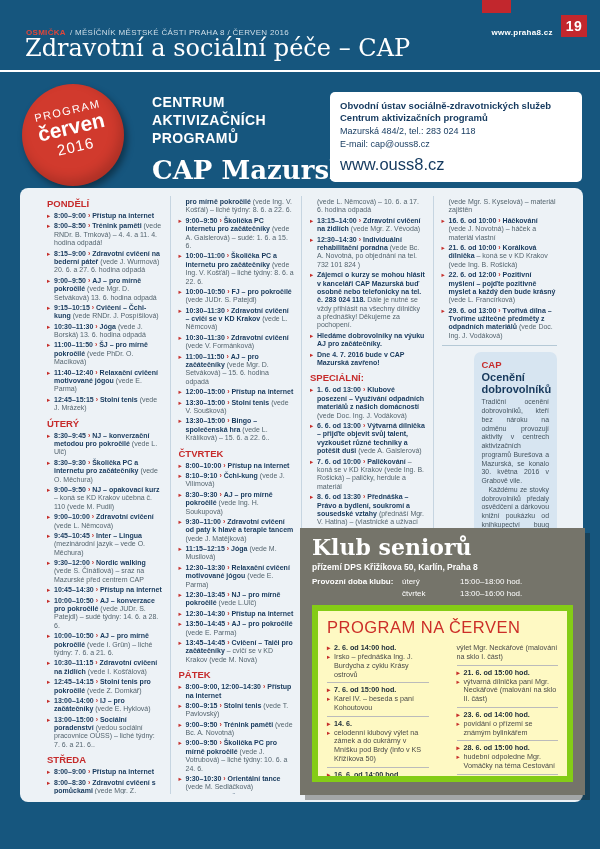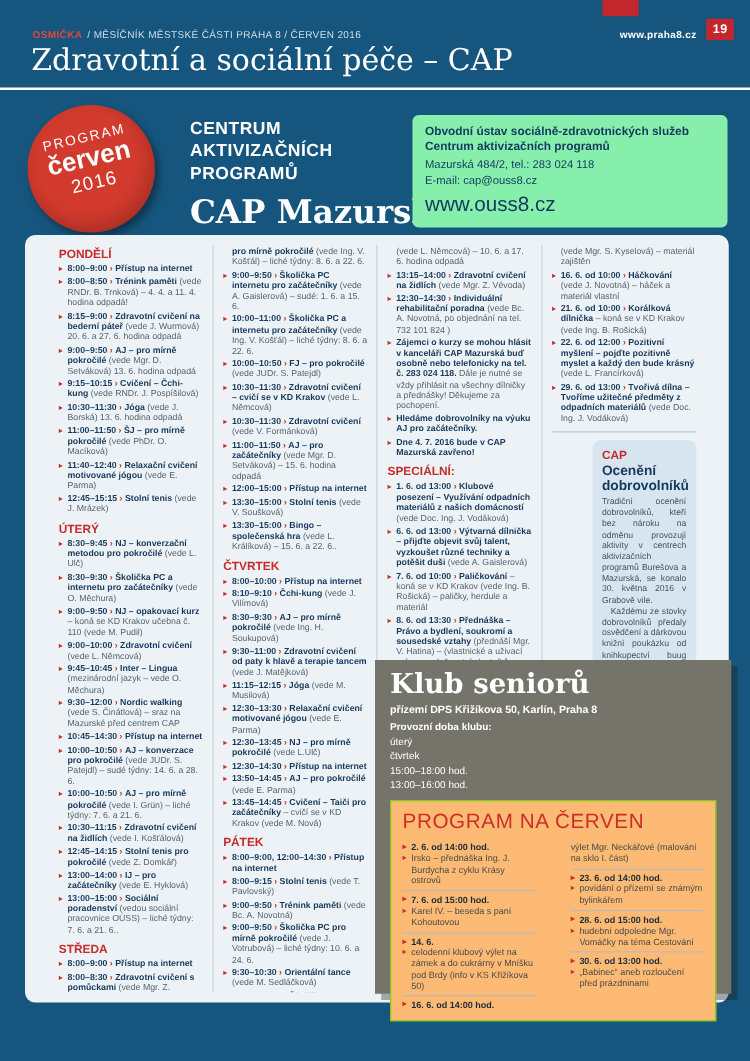--- a/index.html
+++ b/index.html
@@ -5,39 +5,39 @@
   html,body{margin:0;padding:0;}
   body{width:600px;height:849px;font-family:"Liberation Sans",sans-serif;}
   .page{position:relative;width:600px;height:849px;background:#16567e;overflow:hidden;}
 
   
   .top-tab{position:absolute;left:482px;top:0;width:29px;height:13px;background:#c2272d;}
   .masthead{position:absolute;left:26px;top:15px;right:13px;display:flex;align-items:flex-end;font-size:8px;letter-spacing:.3px;}
   .mag{color:#e0463a;font-weight:bold;margin-right:4px;}
   .issue{color:#cfdfe9;}
   .site{margin-left:auto;color:#fff;font-weight:bold;}
-  .pageno{margin-left:8px;background:#c2272d;color:#fff;font-weight:bold;font-size:10px;padding:3px 5px;}
+  .pageno{margin-left:8px;background:#c2272d;color:#fff;font-weight:bold;font-size:14px;padding:3px 5px;}
   .page-title{position:absolute;left:25px;top:34px;font-family:"DejaVu Serif",serif;font-size:24px;color:#fff;}
   .title-rule{position:absolute;left:0;top:70px;width:600px;height:2px;background:#fff;}
 
   
   .badge{position:absolute;left:22px;top:84px;width:102px;height:102px;background:#d13a2d;border-radius:50%;
          box-shadow:3px 4px 7px rgba(0,0,0,.4), inset -4px -6px 12px rgba(0,0,0,.18);color:#fff;}
   .badge-inner{position:absolute;inset:0;transform:rotate(-13deg);text-align:center;padding-top:20px;box-sizing:border-box;}
   .b1{font-size:11px;letter-spacing:1.5px;}
   .b2{font-size:21px;font-weight:bold;line-height:1.05;}
   .b3{font-size:15px;letter-spacing:1px;}
 
   
   .center-head{position:absolute;left:152px;top:93px;color:#fff;}
   .center-label{width:175px;font-size:14px;font-weight:bold;line-height:1.3;letter-spacing:.4px;}
   .cap-name{font-family:"DejaVu Serif",serif;font-size:26px;font-weight:bold;margin-top:7px;white-space:nowrap;}
 
   
-  .contact{position:absolute;left:330px;top:92px;width:252px;background:#86efac;border-radius:5px;padding:8px 10px;box-sizing:border-box;color:#14395e;}
+  .contact{position:absolute;left:330px;top:92px;width:252px;background:#ffffff;border-radius:5px;padding:8px 10px;box-sizing:border-box;color:#14395e;}
   .c-b{font-size:9.5px;font-weight:bold;line-height:1.25;}
   .c-r{font-size:9px;line-height:1.35;margin-top:1px;}
   .c-w{font-size:16.5px;font-weight:normal;margin-top:5px;}
 
   
   .panel{position:absolute;left:20px;top:188px;width:563px;height:614px;background:#edf2f6;border-radius:8px;overflow:hidden;}
   .columns{display:flex;height:100%;padding:8px 19px;box-sizing:border-box;}
   .col{flex:1;padding:2px 7px 0 8px;border-right:1px solid #c6d5e1;overflow:hidden;}
   .col:last-child{border-right:none;}
   .day{color:#c62b2b;font-weight:bold;font-size:9.5px;margin:5px 0 3px;}
@@ -55,24 +55,24 @@
   .a-title{color:#17395c;font-weight:bold;font-size:11px;margin:1px 0 3px;}
   .article-box p{margin:0;font-size:6.9px;line-height:1.27;color:#43535e;text-align:justify;}
   .article-box p.ind{text-indent:7px;}
   .a-byline{text-align:right;font-size:6.3px;color:#7c8890;margin-top:1px;}
 
   
   .club{position:absolute;left:300px;top:528px;width:285px;height:267px;background:#75746a;box-shadow:5px 5px 0 rgba(25,25,20,.35);
         padding:8px 12px;box-sizing:border-box;}
   .club-title{font-family:"DejaVu Serif",serif;font-weight:bold;font-size:22px;color:#fff;line-height:1.05;}
   .club-sub{font-size:8.5px;font-weight:bold;color:#fff;margin-top:3px;}
-  .club-hours{display:flex;font-size:8px;color:#fff;margin-top:4px;line-height:1.45;flex-direction:column;}
+  .club-hours{display:flex;font-size:8px;color:#fff;margin-top:4px;line-height:1.45;}
   .h-label{font-weight:bold;width:90px;}
   .h-days{width:58px;}
-  .club-inner{background:#fdba74;border:1px solid #84cc16;margin-top:6px;padding:7px 9px;height:177px;box-sizing:border-box;overflow:hidden;}
+  .club-inner{background:#fef9c3;border:6px solid #84cc16;margin-top:6px;padding:7px 9px;height:177px;box-sizing:border-box;overflow:hidden;}
   .club-prog-title{color:#cc2e28;font-size:16.5px;letter-spacing:.5px;margin-bottom:4px;}
   .club-cols{display:flex;gap:28px;}
   .ccol{flex:1;}
   .centry{padding:3px 0;border-bottom:1px solid #bbb;font-size:7.2px;line-height:1.22;color:#4a4a48;}
   .ccol .centry:last-child{border-bottom:none;}
   .cdate{position:relative;padding-left:7px;font-weight:bold;color:#1d2c38;}
   .ctext{position:relative;padding-left:7px;}
   .ctext.nb{padding-left:0;}
   .centry .arr{position:absolute;left:0;top:0;color:#c62f2b;font-size:6.5px;}
 </style>
@@ -251,20 +251,24 @@
             </div>
             <div class="centry">
               <div class="cdate"><span class="arr">▸</span><span>16. 6. od 14:00 hod.</span></div>
             </div>
           </div>
         <div class="ccol">
             <div class="centry">
               <div class="ctext nb"><span>výlet Mgr. Neckářové (malování na sklo I. část)</span></div>
             </div>
             <div class="centry">
+              <div class="cdate"><span class="arr">▸</span><span>21. 6. od 15:00 hod.</span></div>
+              <div class="ctext"><span class="arr">▸</span><span>výtvarná dílnička paní Mgr. Neckářové (malování na sklo II. část)</span></div>
+            </div>
+            <div class="centry">
               <div class="cdate"><span class="arr">▸</span><span>23. 6. od 14:00 hod.</span></div>
               <div class="ctext"><span class="arr">▸</span><span>povídání o přízemí se známým bylinkářem</span></div>
             </div>
             <div class="centry">
               <div class="cdate"><span class="arr">▸</span><span>28. 6. od 15:00 hod.</span></div>
               <div class="ctext"><span class="arr">▸</span><span>hudební odpoledne Mgr. Vomáčky na téma Cestování</span></div>
             </div>
             <div class="centry">
               <div class="cdate"><span class="arr">▸</span><span>30. 6. od 13:00 hod.</span></div>
               <div class="ctext"><span class="arr">▸</span><span>„Babinec“ aneb rozloučení před prázdninami</span></div>

